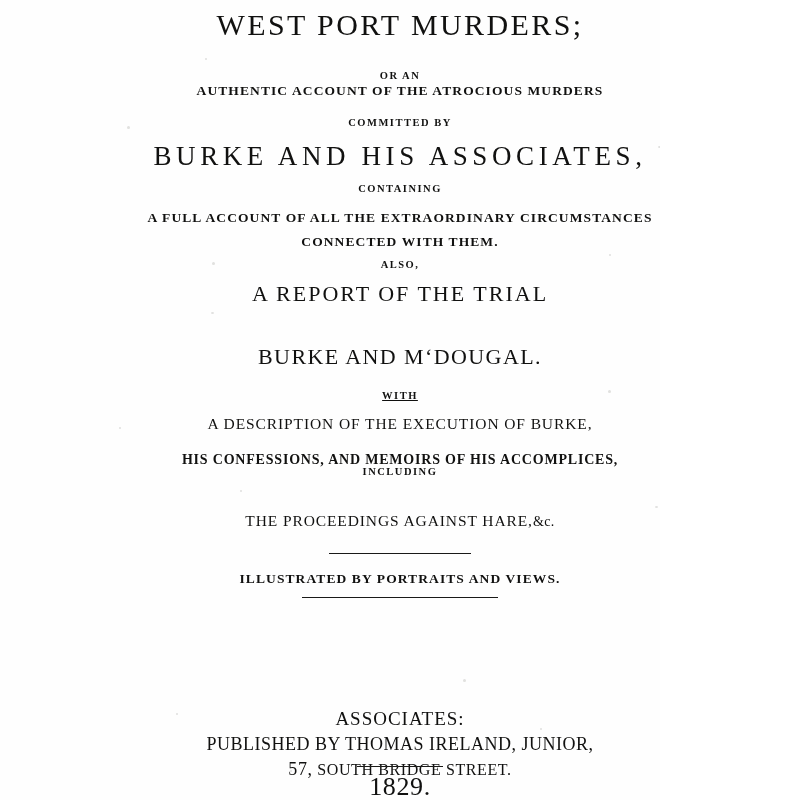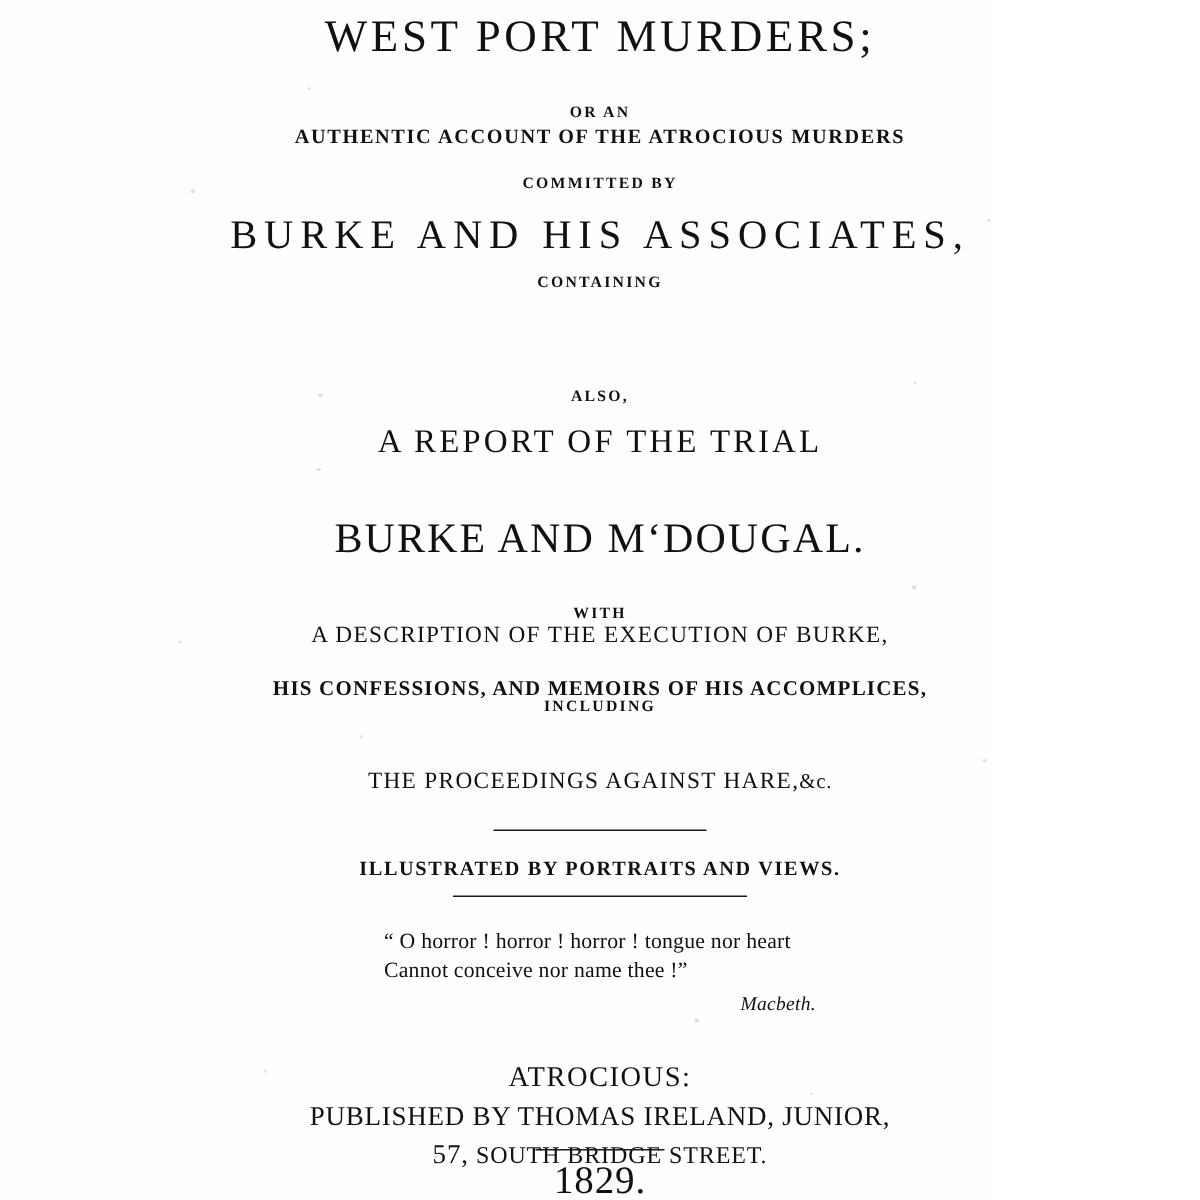--- a/index.html
+++ b/index.html
@@ -53,21 +53,21 @@
     font-size: 27px;
     letter-spacing: 4.6px;
     font-weight: 400;
   }
   .display-med {
     font-size: 22px;
     letter-spacing: 2.0px;
     font-weight: 400;
   }
   .display-sm {
-    font-size: 28px;
+    font-size: 22px;
     letter-spacing: 1.4px;
     font-weight: 400;
   }
   .mid-line {
     font-size: 15.5px;
     letter-spacing: 0.9px;
     font-weight: 400;
   }
   .mid-line-b {
     font-size: 14px;
@@ -176,35 +176,39 @@
   </div>
 
   <div class="stack" style="top:141px;">
     <span class="line display-wide">BURKE AND HIS ASSOCIATES,</span>
   </div>
 
   <div class="stack" style="top:183px;">
     <span class="line micro">CONTAINING</span>
   </div>
 
+  <div class="stack" style="top:210px;">
+    <span class="line small-caps-line">A FULL ACCOUNT OF ALL THE EXTRAORDINARY CIRCUMSTANCES</span>
+    <span class="line small-caps-line" style="margin-top:8px;">CONNECTED WITH THEM.</span>
+  </div>
 
   <div class="stack" style="top:259px;">
     <span class="line micro">ALSO,</span>
   </div>
 
   <div class="stack" style="top:281px;">
     <span class="line display-med">A REPORT OF THE TRIAL</span>
   </div>
 
 
   <div class="stack" style="top:344px;">
     <span class="line display-sm">BURKE AND M‘DOUGAL.</span>
   </div>
 
-  <div class="stack" style="top:404px;">
+  <div class="stack" style="top:390px;text-decoration:underline;">
     <span class="line micro">WITH</span>
   </div>
 
   <div class="stack" style="top:415px;">
     <span class="line mid-line">A DESCRIPTION OF THE EXECUTION OF BURKE,</span>
   </div>
 
   <div class="stack" style="top:452px;">
     <span class="line mid-line-b">HIS CONFESSIONS, AND MEMOIRS OF HIS ACCOMPLICES,</span>
   </div>
@@ -222,30 +226,23 @@
   </div>
 
   <div class="stack" style="top:571px;">
     <span class="line small-caps-line">ILLUSTRATED BY PORTRAITS AND VIEWS.</span>
   </div>
 
   <div class="stack" style="top:597px;">
     <hr class="rule rule-b">
   </div>
 
-  <div class="stack" style="top:619px;">
-    <div class="quote-block">
-      <span style="display:block;">“ O horror ! horror ! horror ! tongue nor heart</span>
-      <span style="display:block;">Cannot conceive nor name thee !”</span>
-      <span class="quote-attrib">Macbeth.</span>
-    </div>
-  </div>
 
   <div class="stack" style="top:708px;">
-    <span class="line imprint-city">ATROCIOUS:</span>
+    <span class="line imprint-city">ASSOCIATES:</span>
     <span class="line imprint-pub" style="margin-top:4px;">PUBLISHED BY THOMAS IRELAND, JUNIOR,</span>
     <span class="line imprint-addr" style="margin-top:4px;"><span class="numpart">57,</span> <span>SOUTH BRIDGE STREET.</span></span>
   </div>
 
   <div class="stack" style="top:766px;">
     <hr class="rule rule-c">
   </div>
 
   <div class="stack" style="top:772px;">
     <span class="line imprint-year">1829.</span>

